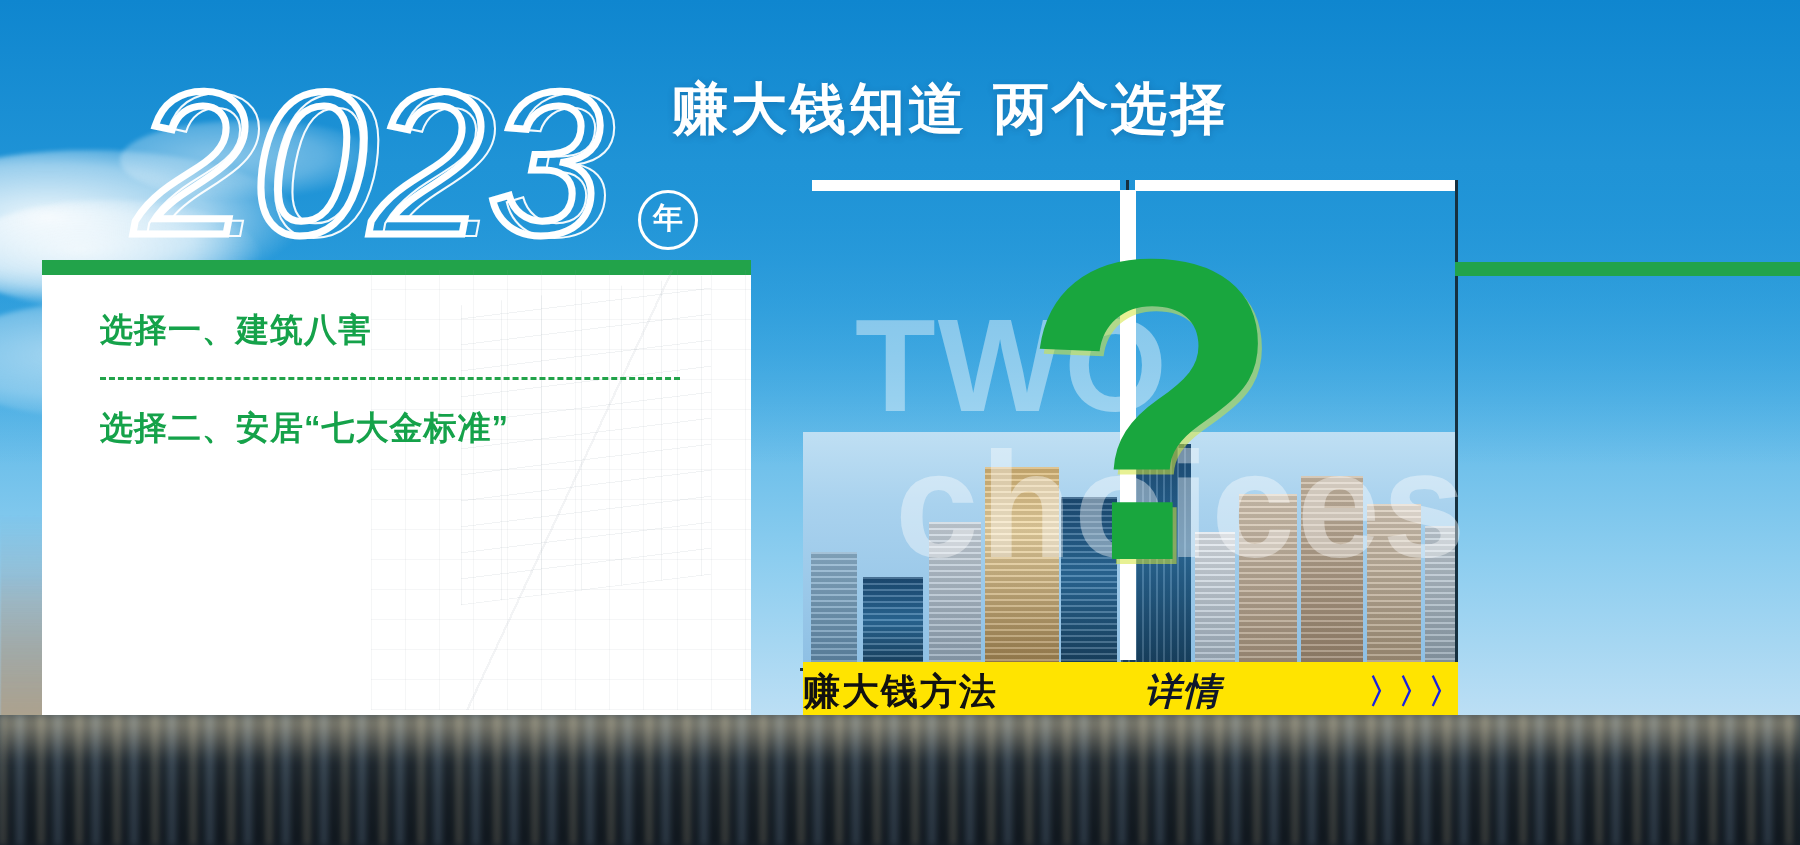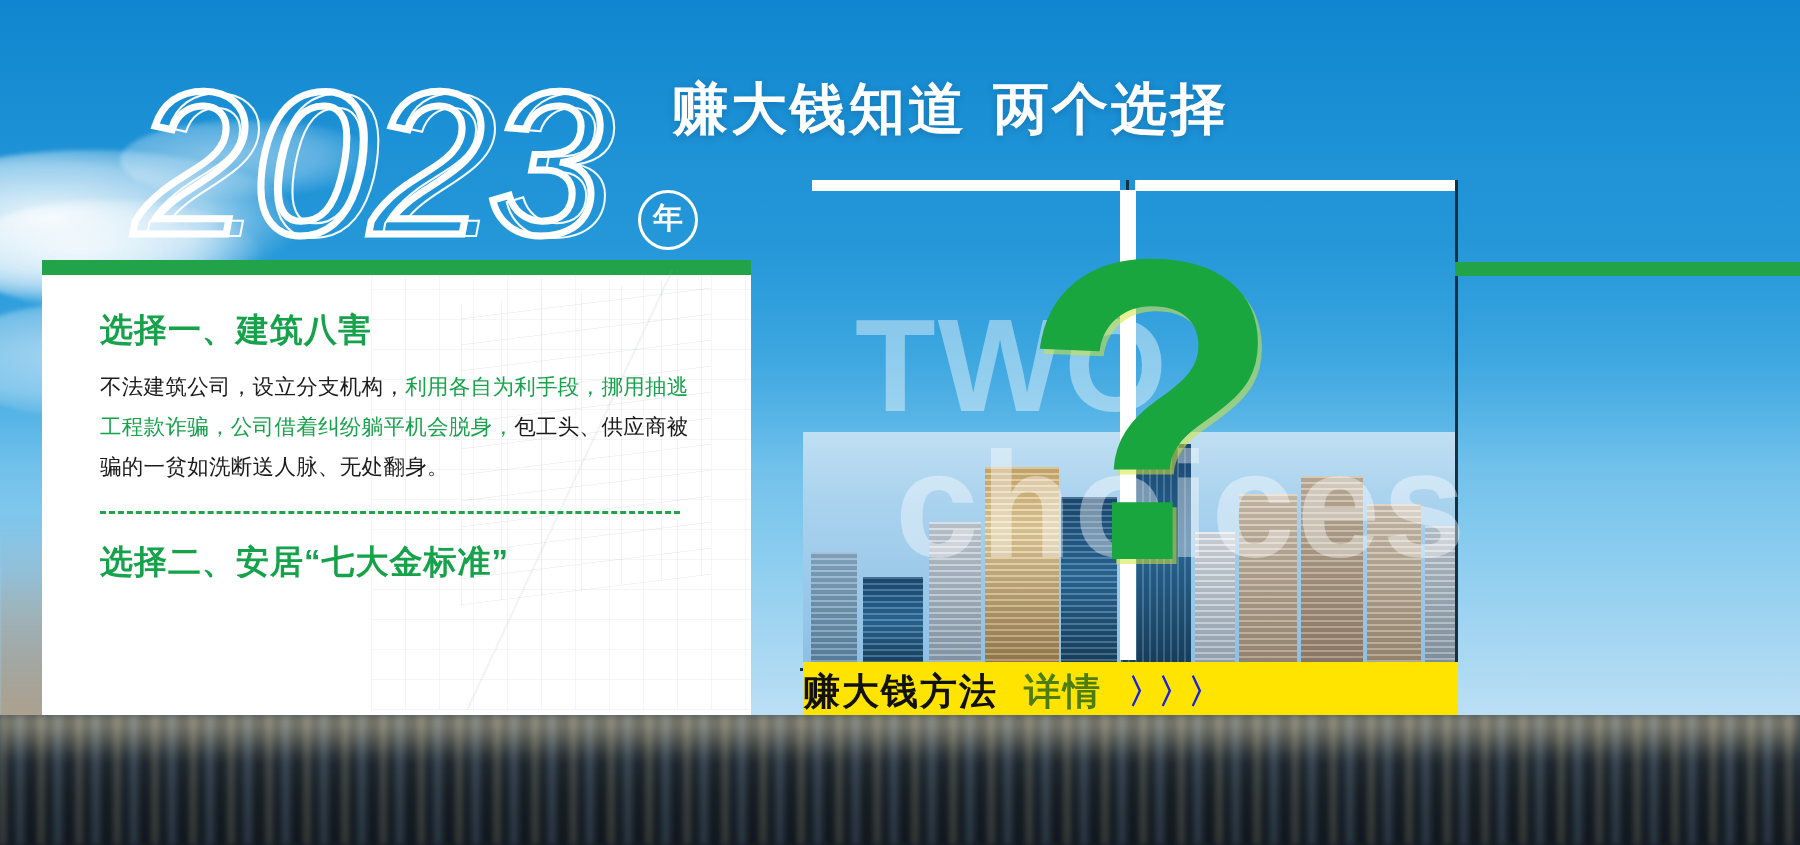--- a/index.html
+++ b/index.html
@@ -158,24 +158,24 @@
   .qmark{
     position:absolute;left:1020px;top:195px;
     font-size:430px;line-height:430px;font-weight:700;color:#19a63e;
     text-shadow:4px 5px 0 rgba(212,230,60,.55);
     user-select:none;
   }
 
   
   .cta{
     position:absolute;left:803px;top:662px;width:655px;height:60px;
-    background:#ffe400;display:flex;align-items:center;justify-content:flex-start;gap:26px;
+    background:#ffe400;display:flex;align-items:center;justify-content:space-between;gap:26px;
   }
   .cta-main{color:#111111;font-size:37px;font-weight:700;letter-spacing:2px;}
-  .cta-sub{color:#4d7c0f;font-size:37px;font-weight:700;letter-spacing:2px;}
+  .cta-sub{color:#0f172a;font-size:37px;font-weight:700;letter-spacing:2px;font-style:italic;}
   .cta-arrows{color:#1821e0;font-size:34px;font-weight:700;letter-spacing:-4px;}
 
   
   .card{
     position:absolute;left:42px;top:260px;width:709px;height:455px;
     background:#ffffff;overflow:hidden;
   }
   .card-top{position:absolute;left:0;top:0;width:100%;height:15px;background:#22a34a;}
   .card-bp{
     position:absolute;right:-40px;top:10px;width:420px;height:440px;
@@ -289,21 +289,20 @@
   </div>
 
   <div class="card">
     <div class="card-top"></div>
     <div class="card-bp"></div>
     <div class="card-bp2"></div>
 
     <div class="card-inner">
 
       <h2 class="sec-title">选择一、建筑八害</h2>
-      <p class="sec-body"><span>不法建筑公司，设立分支机构，</span><span class="g">利用各自为利手段，挪用抽逃工程款诈骗，公司借着纠纷躺平机会脱身，</span><span>包工头、供应商被骗的一贫如洗断送人脉、无处翻身。</span></p>
 
       <div class="divider"></div>
 
       <h2 class="sec-title sec2">选择二、安居“七大金标准”</h2>
 
     </div>
   </div>
 
   <div class="city-bottom">
     <div class="blur"></div>

